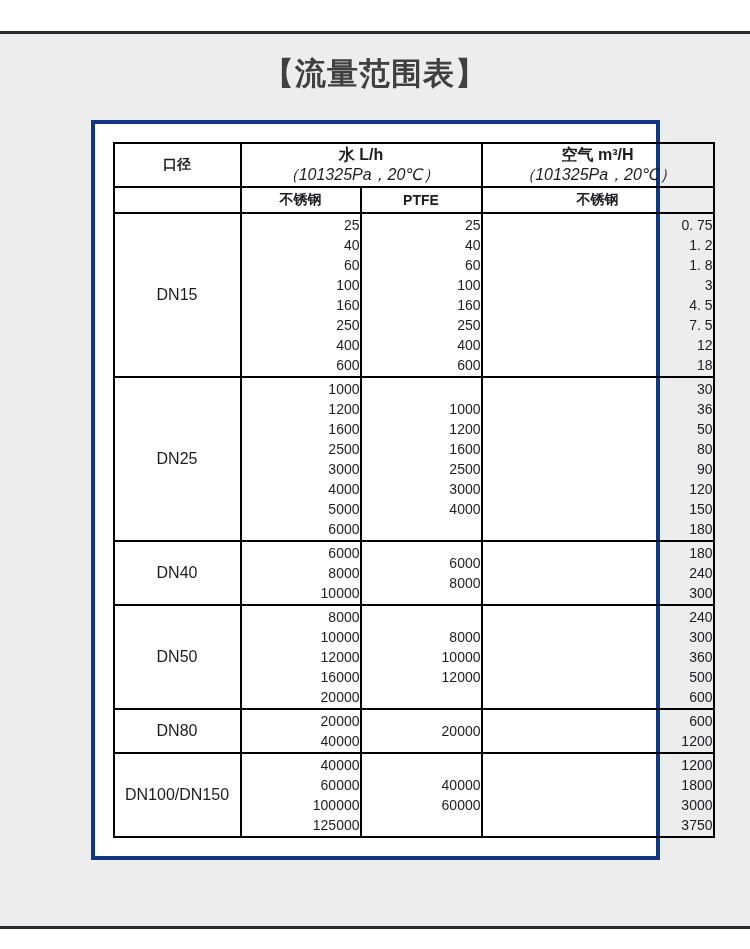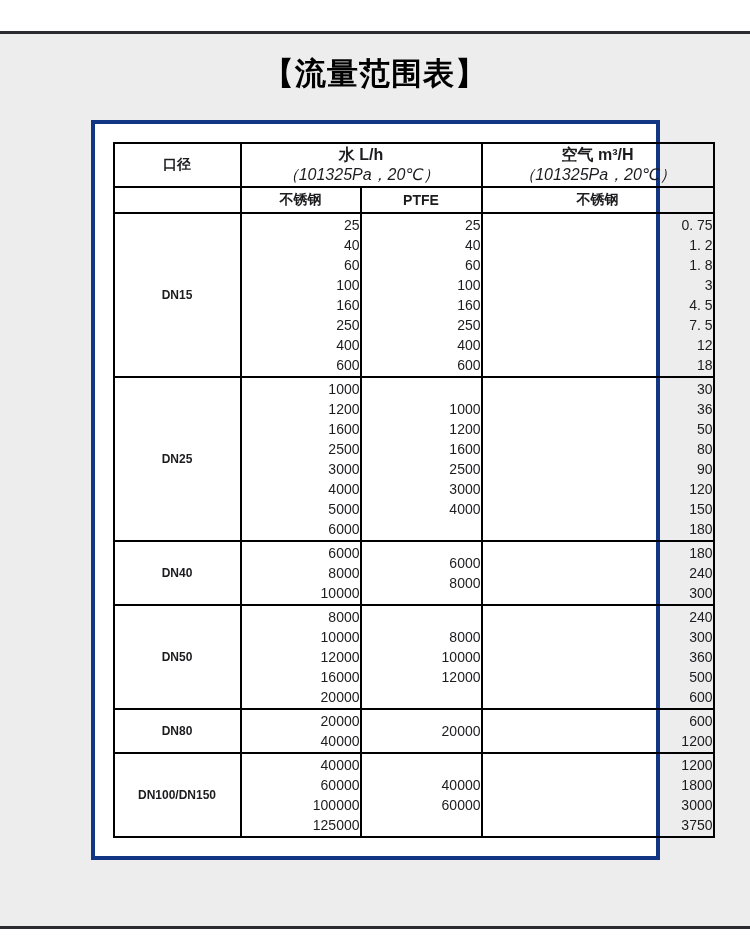--- a/index.html
+++ b/index.html
@@ -15,21 +15,21 @@
   .content {
     height:892px;
     background:#ededee;
     padding-top:21px;
   }
   .page-title {
     text-align:center;
     font-size:31px;
     line-height:38px;
     font-weight:bold;
-    color:#000000;
+    color:#404040;
     letter-spacing:1px;
     margin-bottom:27px;
   }
   .table-frame {
     width:569px;
     margin:0 auto;
     border:4px solid #123684;
     background:#ffffff;
     padding:18px;
   }
@@ -43,23 +43,23 @@
     text-align:center;
     font-size:14px;
     color:#1c1c1f;
   }
   .spec thead th { font-weight:bold; }
   .hd-top { height:44px; vertical-align:middle; }
   .hd-sub { height:26px; vertical-align:middle; font-size:14px; }
   .hline { display:block; line-height:20px; font-size:16px; }
   .cond { font-weight:normal;font-style:italic; }
   td.dn {
-    font-size:12px;
+    font-size:16px;
     vertical-align:middle;
-    font-weight:bold;
+    font-weight:normal;
   }
   td.vals {
     white-space:pre-line;
     line-height:20px;
     padding:1px 0;
     vertical-align:middle;
     text-align:right;
   }
   td.note-cell {
     text-align:left;

